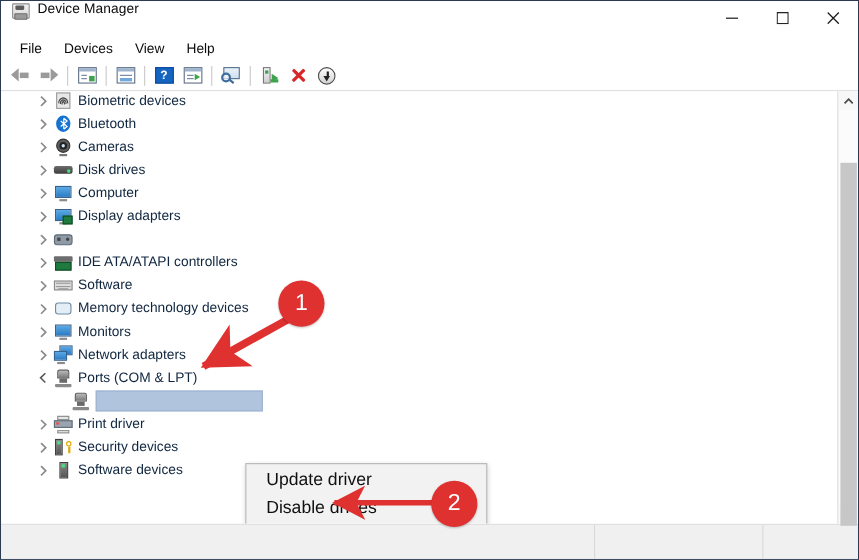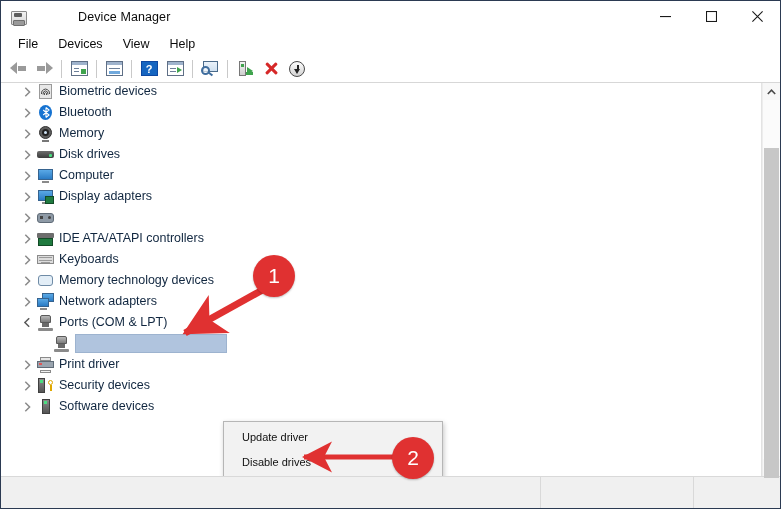--- a/index.html
+++ b/index.html
@@ -15,23 +15,22 @@
     box-sizing:border-box;
     border:1px solid #2b3a52;
     background:#ffffff;
     display:flex;flex-direction:column;
   }
 
   
   .titlebar{
     height:31px;min-height:31px;
     background:#ffffff;
-    display:flex;align-items:center;
+    display:flex;
     position:relative;
-    gap:44px;
   }
   .title-icon{
     width:16px;height:16px;margin-left:9px;margin-right:8px;
     position:relative;flex:0 0 auto;
   }
   .title-icon .tbody{
     position:absolute;left:1px;top:2px;width:14px;height:12px;
     background:linear-gradient(#f2f2f2,#d9d9d9);
     border:1px solid #8a8a8a;border-radius:1px;
   }
@@ -113,21 +112,21 @@
   .dn-ico{width:16px;height:16px;border-radius:50%;background:linear-gradient(#fdfdfd,#d2d2d2);border:1px solid #4a4a4a;position:relative;box-sizing:border-box;}
   .dn-ico .st{position:absolute;left:6.5px;top:3px;width:2.4px;height:5px;background:#222;}
   .dn-ico .hd{position:absolute;left:4px;top:7px;width:0;height:0;border-left:3.6px solid transparent;border-right:3.6px solid transparent;border-top:5px solid #222;}
 
   
   .content{flex:1;display:flex;min-height:0;position:relative;}
   .treepane{
     flex:1;background:#fff;position:relative;overflow:hidden;
     border-right:1px solid #e3e3e3;
   }
-  .tree{position:absolute;left:0;top:-2px;width:100%;}
+  .tree{position:absolute;left:12px;top:-2px;width:100%;}
   .row{
     height:21px;display:flex;align-items:center;
     font-size:12.5px;color:#0d2a4a;white-space:nowrap;
     padding-left:18px;
   }
   .chev{
     width:16px;height:16px;flex:0 0 auto;
     display:flex;align-items:center;justify-content:center;
     color:#888;font-size:10px;
   }
@@ -148,21 +147,21 @@
 
   
   .ctxmenu{
     position:absolute;left:222px;top:338px;width:218px;
     background:#f2f2f2;border:1px solid #b6b6b6;
     box-shadow:1px 2px 5px rgba(0,0,0,.22);
     padding:2px 0;z-index:30;
   }
   .ctx-item{
     height:25px;display:flex;align-items:center;
-    padding-left:18px;font-size:11px;color:#101010;
+    padding-left:18px;font-size:16px;color:#101010;
   }
 
   
   .vscroll{
     width:17px;background:#fff;border-left:1px solid #ededed;
     display:flex;flex-direction:column;flex:0 0 auto;position:relative;
   }
   .sb-btn{height:17px;display:flex;align-items:center;justify-content:center;background:#f7f7f7;color:#555;}
   .sb-track{flex:1;background:#fbfbfb;position:relative;}
   .sb-thumb{position:absolute;left:1px;right:1px;top:48px;height:330px;background:#c7c7c7;}
@@ -357,21 +356,21 @@
             <svg width="7" height="10" viewBox="0 0 7 10">
                 <path d="M1.3 0.8 L5.6 5 L1.3 9.2" fill="none" stroke="#8a8a8a" stroke-width="1.5"></path>
               </svg>
             </div>
           <div class="ico">
             <div style="position:absolute;left:2px;top:1px;width:13px;height:13px;border-radius:50%;background:#5e5e5e;border:1px solid #333;box-sizing:border-box;"></div>
             <div style="position:absolute;left:5px;top:4px;width:7px;height:7px;border-radius:50%;background:#222;"></div>
             <div style="position:absolute;left:6.5px;top:5.5px;width:3px;height:3px;border-radius:50%;background:#cfe3f5;"></div>
             <div style="position:absolute;left:5px;bottom:0px;width:7px;height:2px;background:#777;"></div>
           </div>
-          <div class="lbl">Memory</div>
+          <div class="lbl">Cameras</div>
         </div>
 
         <div class="row">
           <div class="chev">
             <svg width="7" height="10" viewBox="0 0 7 10">
                 <path d="M1.3 0.8 L5.6 5 L1.3 9.2" fill="none" stroke="#8a8a8a" stroke-width="1.5"></path>
               </svg>
             </div>
           <div class="ico">
             <div style="position:absolute;left:0;top:5px;right:0;height:7px;background:linear-gradient(#6d6d6d,#3c3c3c);border-radius:2px;"></div>
@@ -438,36 +437,48 @@
             <svg width="7" height="10" viewBox="0 0 7 10">
                 <path d="M1.3 0.8 L5.6 5 L1.3 9.2" fill="none" stroke="#8a8a8a" stroke-width="1.5"></path>
               </svg>
             </div>
           <div class="ico">
             <div style="position:absolute;left:0;top:4px;right:0;height:9px;background:#dcdcdc;border:1px solid #8a8a8a;box-sizing:border-box;"></div>
             <div style="position:absolute;left:2px;top:6px;right:2px;height:1px;background:#9a9a9a;"></div>
             <div style="position:absolute;left:2px;top:8.5px;right:2px;height:1px;background:#9a9a9a;"></div>
             <div style="position:absolute;left:4px;top:11px;right:4px;height:1px;background:#9a9a9a;"></div>
           </div>
-          <div class="lbl">Keyboards</div>
+          <div class="lbl">Software</div>
         </div>
 
         <div class="row">
           <div class="chev">
             <svg width="7" height="10" viewBox="0 0 7 10">
                 <path d="M1.3 0.8 L5.6 5 L1.3 9.2" fill="none" stroke="#8a8a8a" stroke-width="1.5"></path>
               </svg>
             </div>
           <div class="ico">
             <div style="position:absolute;left:1px;top:3px;right:1px;height:11px;background:#e3eef7;border:1px solid #6f8ba6;border-radius:3px;box-sizing:border-box;"></div>
           </div>
           <div class="lbl">Memory technology devices</div>
         </div>
 
 
+        <div class="row">
+          <div class="chev">
+            <svg width="7" height="10" viewBox="0 0 7 10">
+                <path d="M1.3 0.8 L5.6 5 L1.3 9.2" fill="none" stroke="#8a8a8a" stroke-width="1.5"></path>
+              </svg>
+            </div>
+          <div class="ico">
+            <div class="i-mon"></div>
+              <div class="i-monstand"></div>
+          </div>
+          <div class="lbl">Monitors</div>
+        </div>
 
         <div class="row">
           <div class="chev">
             <svg width="7" height="10" viewBox="0 0 7 10">
                 <path d="M1.3 0.8 L5.6 5 L1.3 9.2" fill="none" stroke="#8a8a8a" stroke-width="1.5"></path>
               </svg>
             </div>
           <div class="ico">
             <div style="position:absolute;left:5px;top:0px;width:12px;height:9px;background:linear-gradient(#5aa9e6,#2a7bc4);border:1px solid #36638f;box-sizing:border-box;"></div>
             <div style="position:absolute;left:0px;top:5px;width:12px;height:9px;background:linear-gradient(#5aa9e6,#2a7bc4);border:1px solid #36638f;box-sizing:border-box;"></div>

